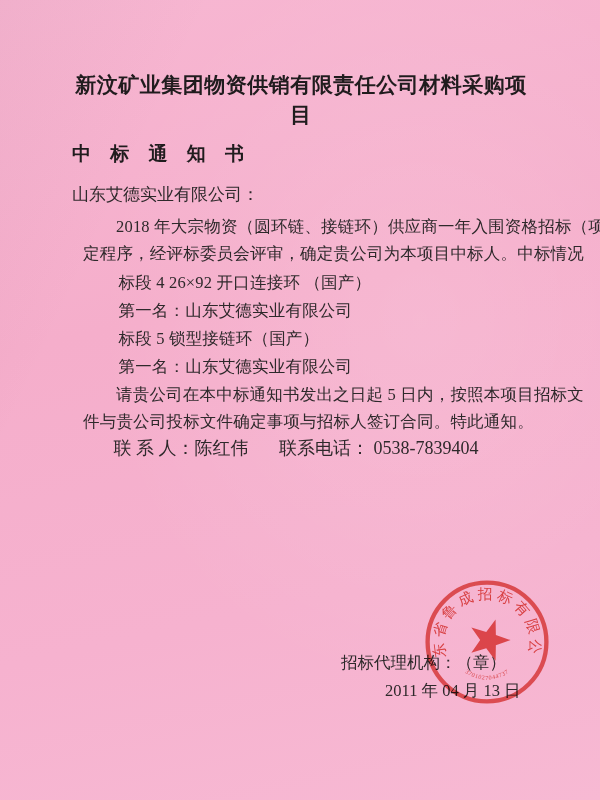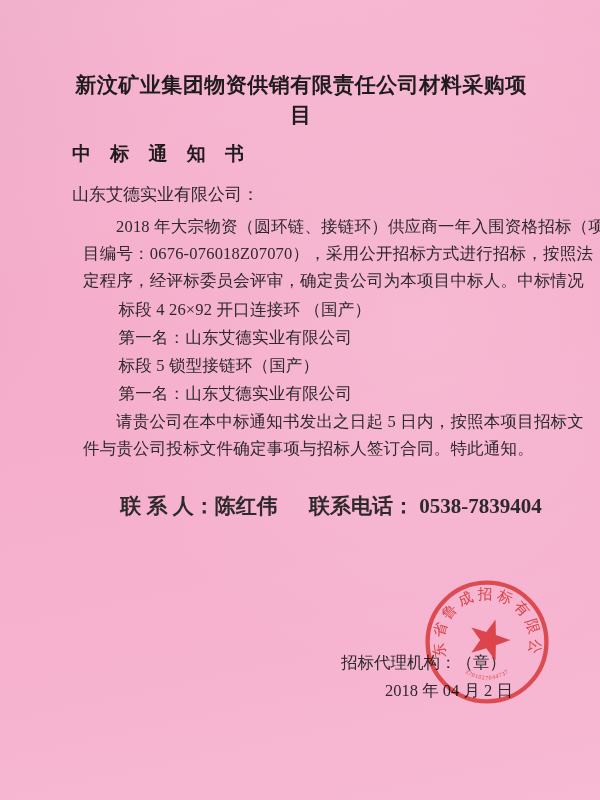--- a/index.html
+++ b/index.html
@@ -57,26 +57,24 @@
     margin-left: 11px;
   }
   .indent { text-indent: 2em; }
   .lots { margin-top: 2px; }
   .lots .line {
     line-height: 28px;
     padding-left: 2.15em;
   }
   .closing { margin-top: 0; }
   .contact {
-    margin-top: 31px;
     padding-left: 2.3em;
-    font-size: 21px;
+    font-size: 18px;
     line-height: 27px;
     white-space: nowrap;
-    font-weight: bold;
   }
   .contact .phone { margin-left: 26px; }
   .signoff {
     position: absolute;
     left: 341px;
     top: 649px;
     font-size: 16.5px;
     line-height: 28px;
     z-index: 1;
     white-space: nowrap;
@@ -102,21 +100,20 @@
 <div class="page">
   <div class="content">
 
     <div class="title1">新汶矿业集团物资供销有限责任公司材料采购项目</div>
     <div class="title2">中 标 通 知 书</div>
 
     <div class="recipient">山东艾德实业有限公司：</div>
 
     <div class="para">
       <div class="line indent">2018 年大宗物资（圆环链、接链环）供应商一年入围资格招标（项</div>
-      <div class="line">目编号：0676-076018Z07070），采用公开招标方式进行招标，按照法</div>
       <div class="line">定程序，经评标委员会评审，确定贵公司为本项目中标人。中标情况</div>
     </div>
 
     <div class="lots">
       <div class="line">标段 4 26×92 开口连接环 （国产）</div>
       <div class="line">第一名：山东艾德实业有限公司</div>
       <div class="line">标段 5 锁型接链环（国产）</div>
       <div class="line">第一名：山东艾德实业有限公司</div>
     </div>
 
@@ -127,21 +124,21 @@
 
     <div class="contact">
       <span>联 系 人：陈红伟</span>
       <span class="phone">联系电话： 0538-7839404</span>
     </div>
 
   </div>
 
   <div class="signoff">
     <div>招标代理机构：（章）</div>
-    <div class="date-line">2018 年 04 月 2 日</div>
+    <div class="date-line">2011 年 04 月 13 日</div>
   </div>
 
   <svg class="stamp" viewBox="0 0 140 140" aria-hidden="true">
     <circle cx="70" cy="70" r="63" fill="none" stroke="#dc4339" stroke-width="4.6" opacity="0.9"></circle>
     <defs>
       <path id="sealArcTop" d="M 28.3 89.5 A 46 46 0 1 1 111.7 89.5" fill="none"></path>
       <path id="sealArcBottom" d="M 44.3 100.6 A 40 40 0 0 0 95.7 100.6" fill="none"></path>
     </defs>
     <text font-size="15.5" fill="#dc4339" letter-spacing="4" text-anchor="middle">
       <textPath href="#sealArcTop" startOffset="50%">山东省鲁成招标有限公司</textPath>

